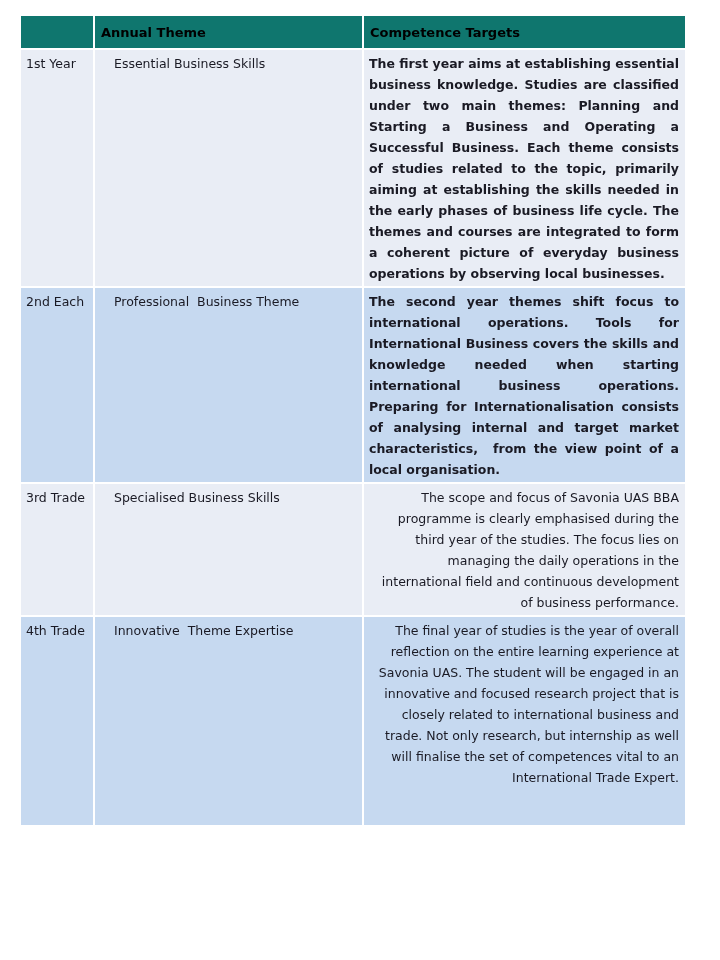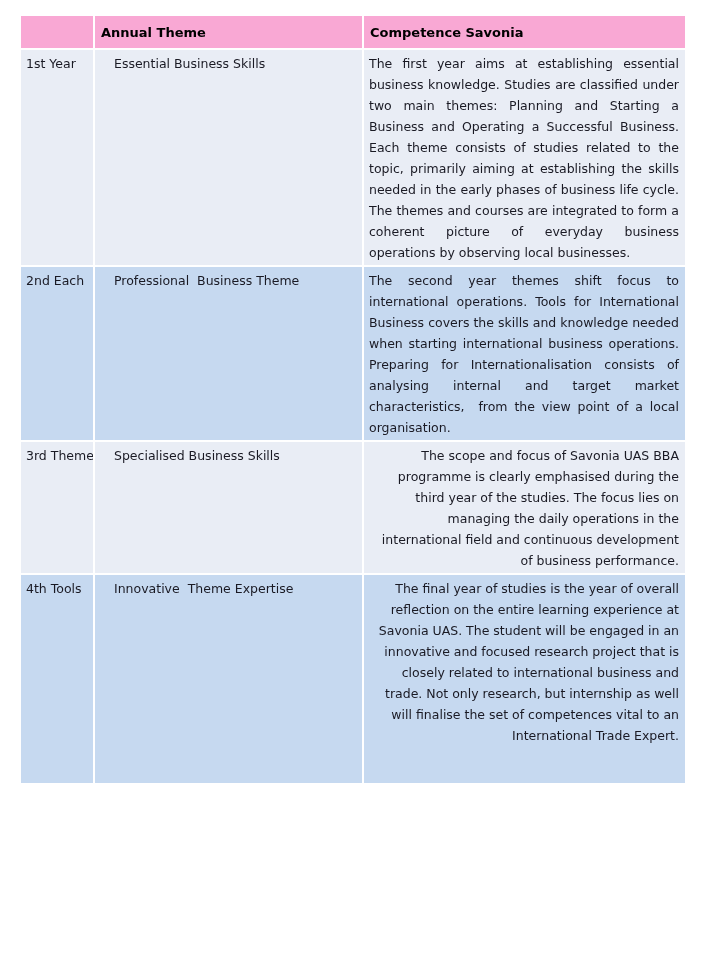--- a/index.html
+++ b/index.html
@@ -24,21 +24,21 @@
 
   th, td {
     border: 2px solid #ffffff;
     vertical-align: top;
     font-size: 12.5px;
     color: #1a1a24;
     overflow: hidden;
   }
 
   thead th {
-    background: #f9a8d4;
+    background: #0f766e;
     height: 34px;
     vertical-align: middle;
     text-align: left;
     font-weight: bold;
     font-size: 13px;
     color: #000000;
     padding: 2px 6px 2px 6px;
   }
 
   tbody td { padding: 3px 6px 2px 5px; line-height: 21px; }
@@ -47,55 +47,55 @@
   tr.row-even td { background: #C6D9F0; }
 
   tr.r1 td { height: 216px; }
   tr.r2 td { height: 152px; }
   tr.r3 td { height: 132px; }
   tr.r4 td { height: 210px; }
 
   td.cell-year  { white-space: nowrap; }
   td.cell-theme { white-space: pre-wrap; padding-left: 19px; }
   td.cell-target { text-align: right; }
-  tr.justified td.cell-target { text-align: justify; }
+  tr.justified td.cell-target { text-align: justify; font-weight: bold; }
 </style>
 </head>
 <body>
 
 <div class="page">
   <table class="curriculum">
     <colgroup>
       <col class="c-year">
       <col class="c-theme">
       <col class="c-target">
     </colgroup>
     <thead>
       <tr>
         <th></th>
         <th>Annual Theme</th>
-        <th>Competence Savonia</th>
+        <th>Competence Targets</th>
       </tr>
     </thead>
     <tbody>
       <tr class="row-odd r1 justified">
         <td class="cell-year">1st Year</td>
         <td class="cell-theme">Essential Business Skills</td>
         <td class="cell-target">The first year aims at establishing essential business knowledge. Studies are classified under two main themes: Planning and Starting a Business and Operating a Successful Business. Each theme consists of studies related to the topic, primarily aiming at establishing the skills needed in the early phases of business life cycle. The themes and courses are integrated to form a coherent picture of everyday business operations by observing local businesses.</td>
       </tr>
       <tr class="row-even r2 justified">
         <td class="cell-year">2nd Each</td>
         <td class="cell-theme">Professional  Business Theme</td>
         <td class="cell-target">The second year themes shift focus to international operations. Tools for International Business covers the skills and knowledge needed when starting international business operations. Preparing for Internationalisation consists of analysing internal and target market characteristics,&nbsp; from the view point of a local organisation.</td>
       </tr>
       <tr class="row-odd r3">
-        <td class="cell-year">3rd Theme</td>
+        <td class="cell-year">3rd Trade</td>
         <td class="cell-theme">Specialised Business Skills</td>
         <td class="cell-target">The scope and focus of Savonia UAS BBA programme is clearly emphasised during the third year of the studies. The focus lies on managing the daily operations in the international field and continuous development of business performance.</td>
       </tr>
       <tr class="row-even r4">
-        <td class="cell-year">4th Tools</td>
+        <td class="cell-year">4th Trade</td>
         <td class="cell-theme">Innovative  Theme Expertise</td>
         <td class="cell-target">The final year of studies is the year of overall reflection on the entire learning experience at Savonia UAS. The student will be engaged in an innovative and focused research project that is closely related to international business and trade. Not only research, but internship as well will finalise the set of competences vital to an International Trade Expert.</td>
       </tr>
     </tbody>
   </table>
 </div>
 
 </body></html>

